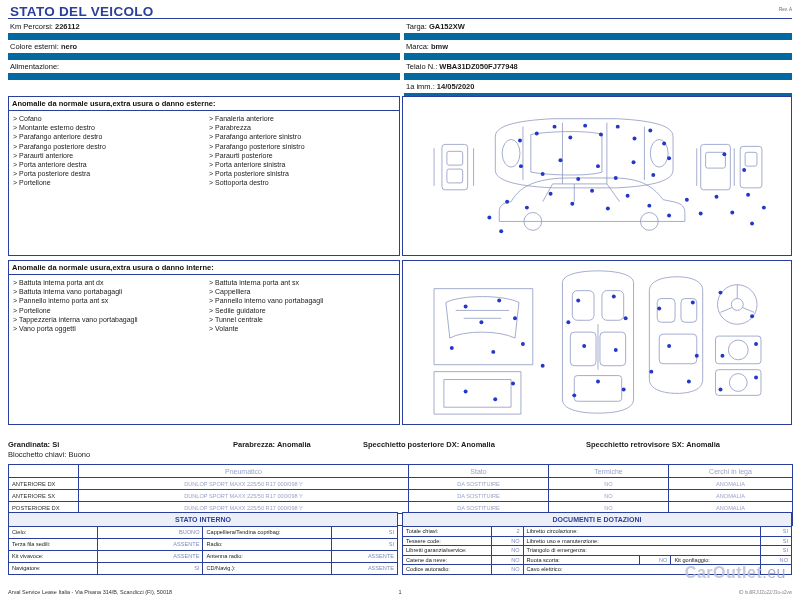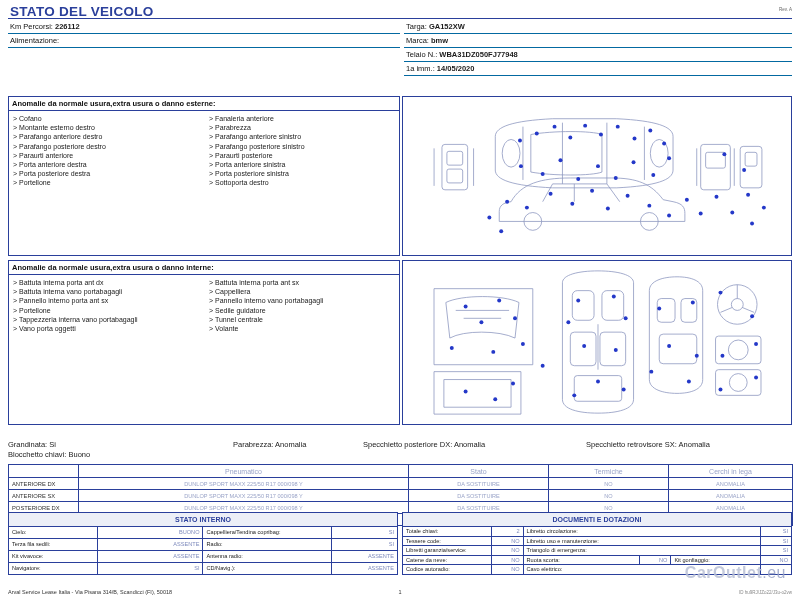--- a/index.html
+++ b/index.html
@@ -12,21 +12,21 @@
     letter-spacing:.3px;
   }
   .rev{position:absolute;right:8px;top:7px;font-size:4.5px;color:#666;}
   .hdr-line{position:absolute;left:8px;right:8px;top:18px;height:1px;background:#2a3f9b;}
 
   
   .topblock{position:absolute;left:8px;top:20px;width:784px;height:72px;}
   .tb-col{position:absolute;top:0;font-size:7.5px;}
   .tb-left{left:0;width:392px;}
   .tb-right{left:396px;width:388px;}
-  .tb-row{position:relative;height:13px;line-height:13px;border-bottom:1px solid #0369a1;padding-left:2px;}
+  .tb-row{position:relative;height:13px;line-height:13px;border-bottom:7px solid #0369a1;padding-left:2px;}
   .tb-lbl{color:#111;}
   .tb-val{font-weight:bold;}
 
   
   .sec{position:absolute;border:1px solid #2a3f9b;box-sizing:border-box;}
   .sec-hd{
     font-size:7.5px;font-weight:bold;padding:2px 3px;border-bottom:1px solid #2a3f9b;
     background:#fff;color:#111;
   }
   .cols{display:flex;padding:3px 4px;gap:10px;}
@@ -78,20 +78,24 @@
 
   <div class="title">STATO DEL VEICOLO</div>
   <div class="rev">Rev. A</div>
   <div class="hdr-line"></div>
 
   <div class="topblock">
     <div class="tb-col tb-left">
       <div class="tb-row">
         <span class="tb-lbl">Km Percorsi:</span>
         <span class="tb-val">226112</span>
+      </div>
+      <div class="tb-row">
+        <span class="tb-lbl">Colore esterni:</span>
+        <span class="tb-val">nero</span>
       </div>
       <div class="tb-row">
         <span class="tb-lbl">Alimentazione:</span>
         <span class="tb-val"></span>
       </div>
     </div>
     <div class="tb-col tb-right">
       <div class="tb-row">
         <span class="tb-lbl">Targa:</span>
         <span class="tb-val">GA152XW</span>
@@ -301,21 +305,21 @@
           <circle cx="352" cy="56" r="2"></circle>
         <circle cx="322" cy="96" r="2"></circle>
           <circle cx="356" cy="84" r="2"></circle>
         <circle cx="320" cy="130" r="2"></circle>
           <circle cx="356" cy="118" r="2"></circle>
         <circle cx="140" cy="106" r="2"></circle>
       </g>
     </svg>
   </div>
 
-  <div class="midline" style="top:440px;height:11px;">
+  <div class="midline" style="top:440px;height:11px;font-weight:bold;">
     <span class="seg" style="left:0;">
       <span>Grandinata:</span>
       <span>Si</span>
     </span>
     <span class="seg" style="left:225px;">
       <span>Parabrezza:</span>
       <span>Anomalia</span>
     </span>
     <span class="seg" style="left:355px;">
       <span>Specchietto posteriore DX:</span>

